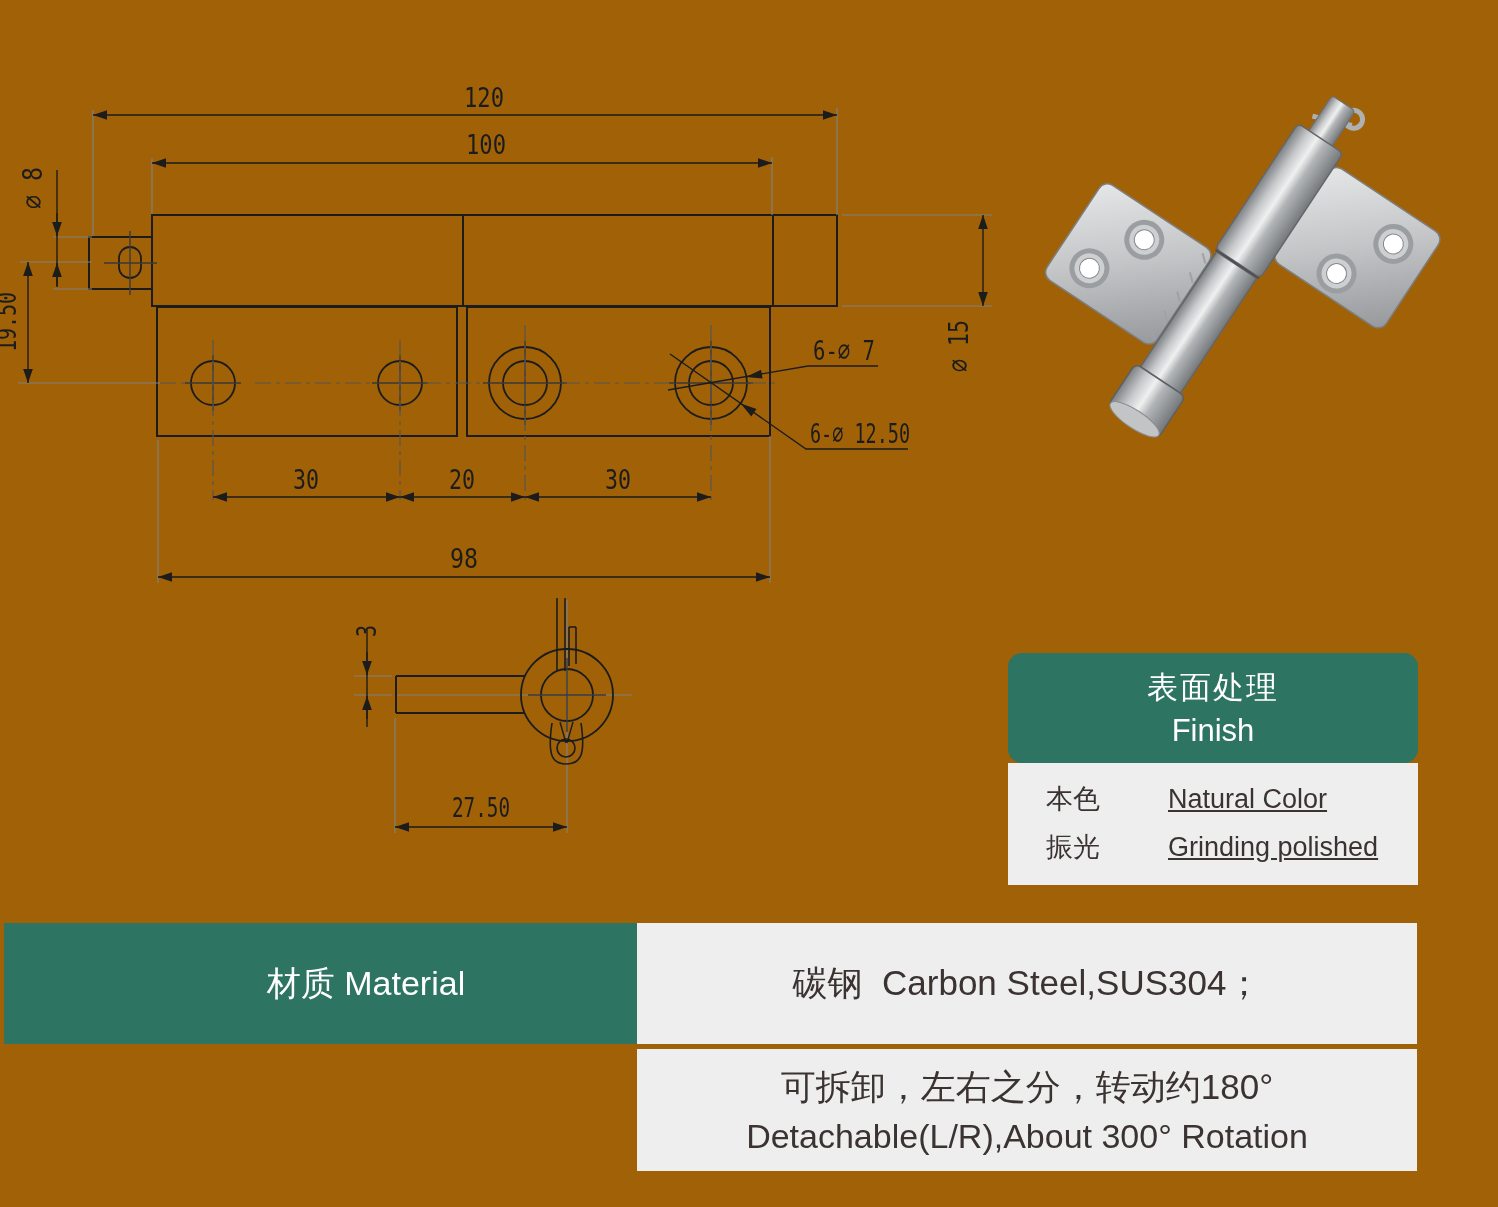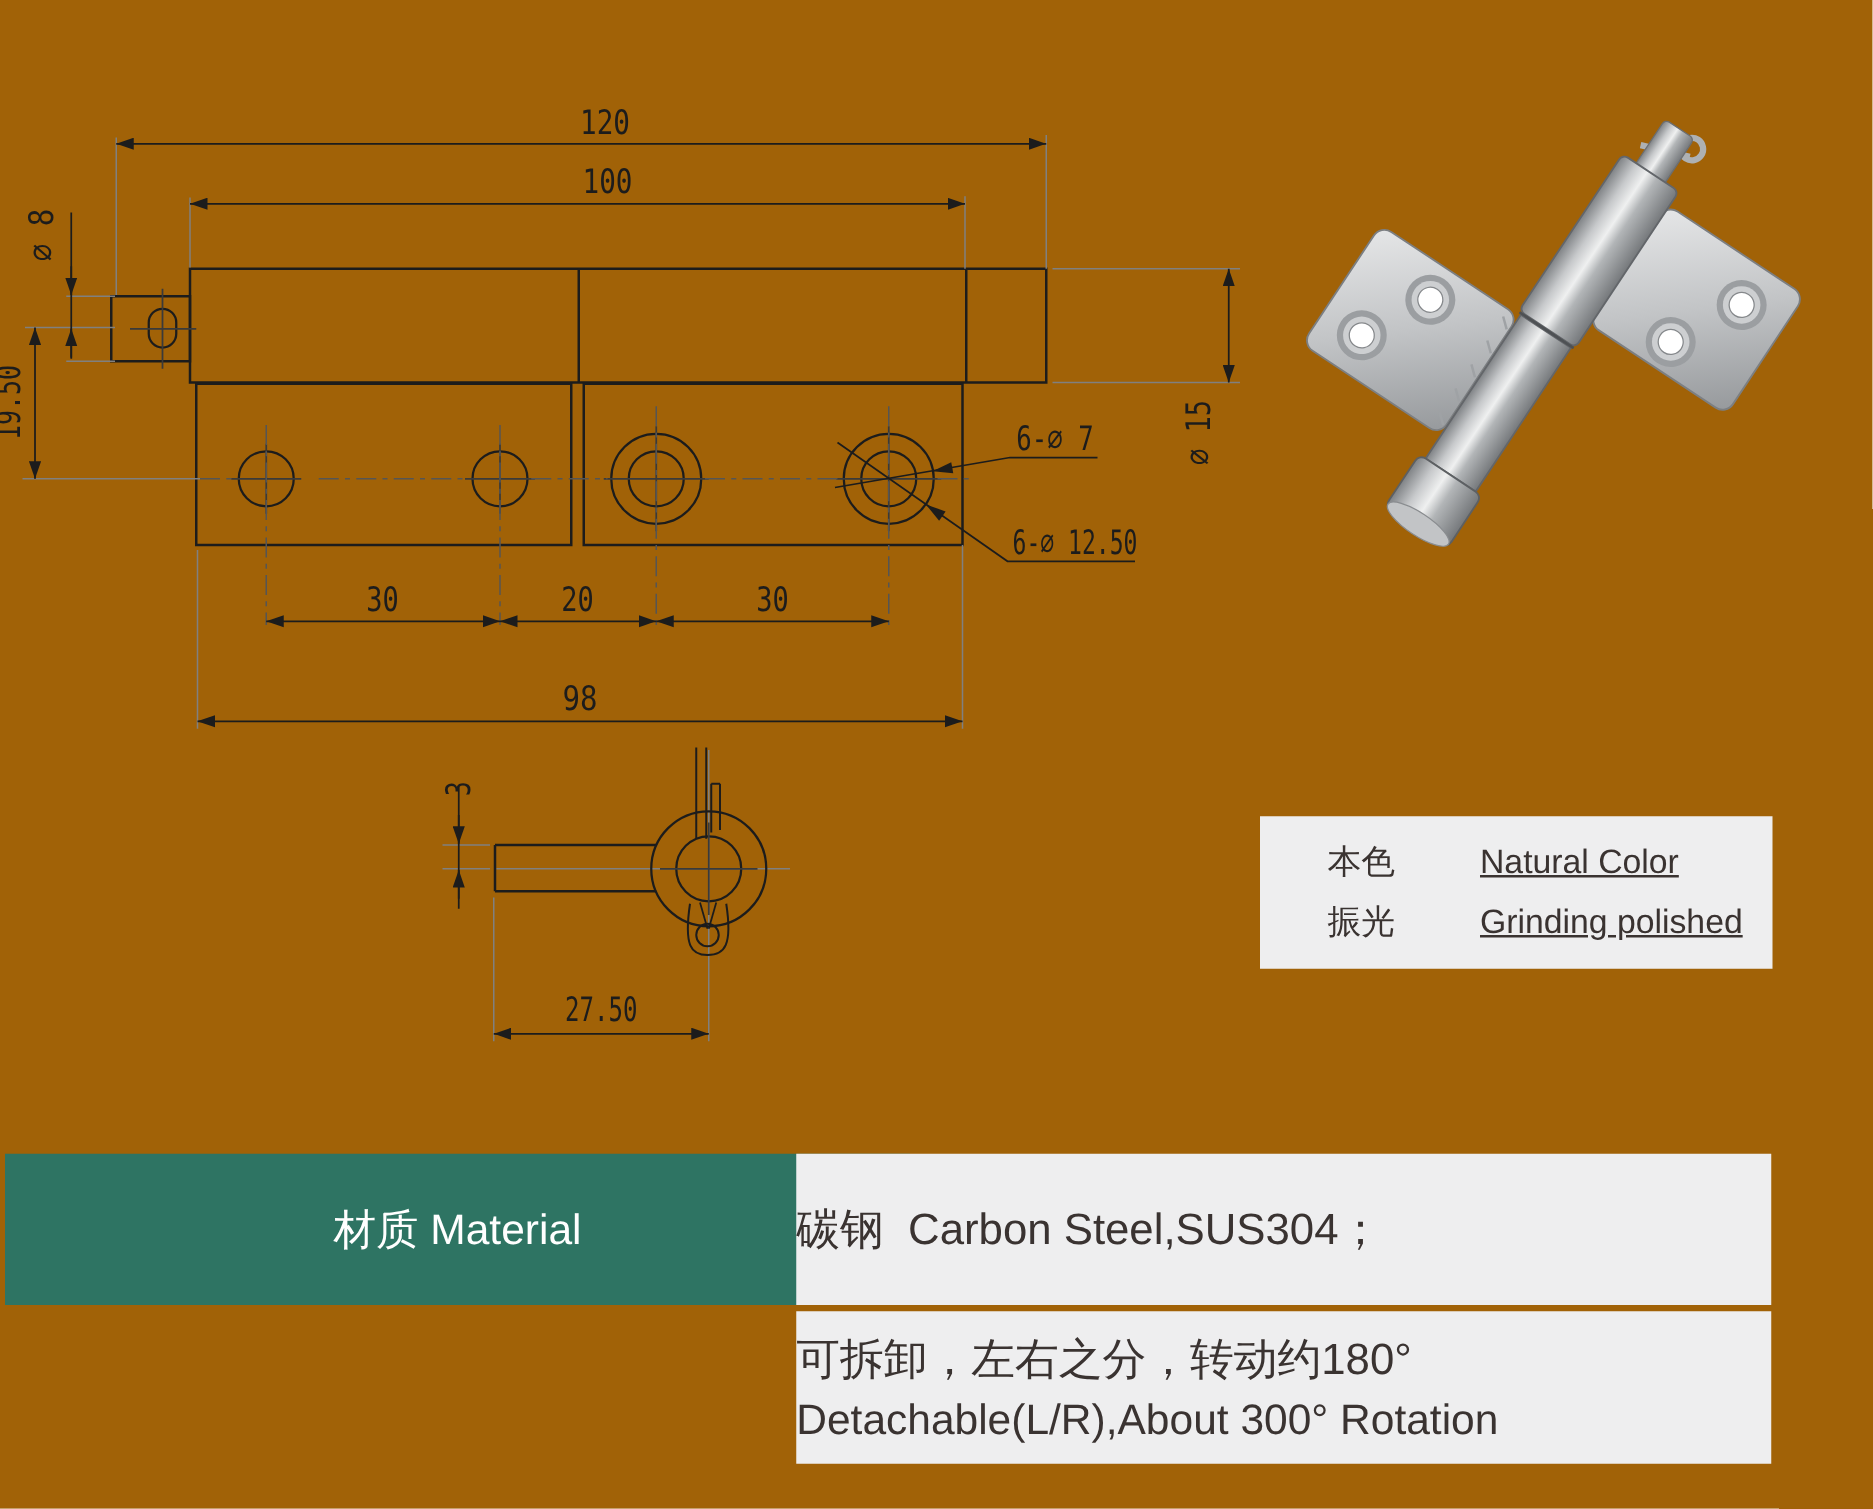--- a/index.html
+++ b/index.html
@@ -6,30 +6,30 @@
   .page{position:relative;width:1498px;height:1207px;background:#a16207;overflow:hidden;
         font-family:"Liberation Sans",sans-serif;}
   svg text{font-family:"DejaVu Sans Mono","Liberation Mono",monospace;fill:#1c1c1c;}
 
   
   .finish-panel{position:absolute;left:1008px;top:653px;width:410px;}
   .finish-header{background:#2e7463;border-radius:14px;height:110px;color:#ffffff;
                  text-align:center;display:flex;flex-direction:column;justify-content:center;gap:4px;}
   .finish-title-cn{font-size:31px;letter-spacing:2px;}
   .finish-title-en{font-size:31px;}
-  .finish-body{background:#eeeeef;margin-top:0px;padding:12px 0 14px 16px;}
+  .finish-body{background:#eeeeef;margin-top:0px;padding:12px 0 14px 0;}
   .finish-row{display:flex;align-items:center;height:48px;padding-left:38px;color:#3a3331;}
   .finish-cn{width:122px;font-size:27px;}
   .finish-en{font-size:27px;text-decoration:underline;}
 
   
   .spec-label{position:absolute;left:4px;width:724px;background:#2e7463;color:#ffffff;
               display:flex;align-items:center;justify-content:center;font-size:34px;}
   .spec-value{position:absolute;left:637px;width:780px;background:#eeeeef;color:#3a3331;
-              display:flex;flex-direction:column;align-items:flex-start;justify-content:center;
+              display:flex;flex-direction:column;align-items:center;justify-content:center;
               font-size:35px;white-space:pre-wrap;text-align:center;}
   .row1{top:923px;height:121px;}
   .row2{top:1049px;height:122px;}
   .spec-value .line2{font-size:34px;margin-top:6px;}
 </style>
 </head>
 <body>
 
 <div class="page">
 
@@ -215,20 +215,24 @@
         <line x1="180" y1="251" x2="188" y2="258"></line>
         <line x1="180" y1="274" x2="188" y2="281"></line>
         <line x1="180" y1="297" x2="188" y2="304"></line>
       </g>
       <rect x="185" y="334" width="60" height="50" rx="6" fill="url(#gMetal)" stroke="#5d6063" stroke-width="1.5"></rect>
       <ellipse cx="215" cy="381" rx="29" ry="9" fill="#c2c4c6" stroke="#8a8d90"></ellipse>
     </g>
   </svg>
 
   <div class="finish-panel">
+    <div class="finish-header">
+      <div class="finish-title-cn">表面处理</div>
+      <div class="finish-title-en">Finish</div>
+    </div>
     <div class="finish-body">
       <div class="finish-row">
         <span class="finish-cn">本色</span>
         <span class="finish-en">Natural Color</span>
       </div>
       <div class="finish-row">
         <span class="finish-cn">振光</span>
         <span class="finish-en">Grinding polished</span>
       </div>
     </div>

